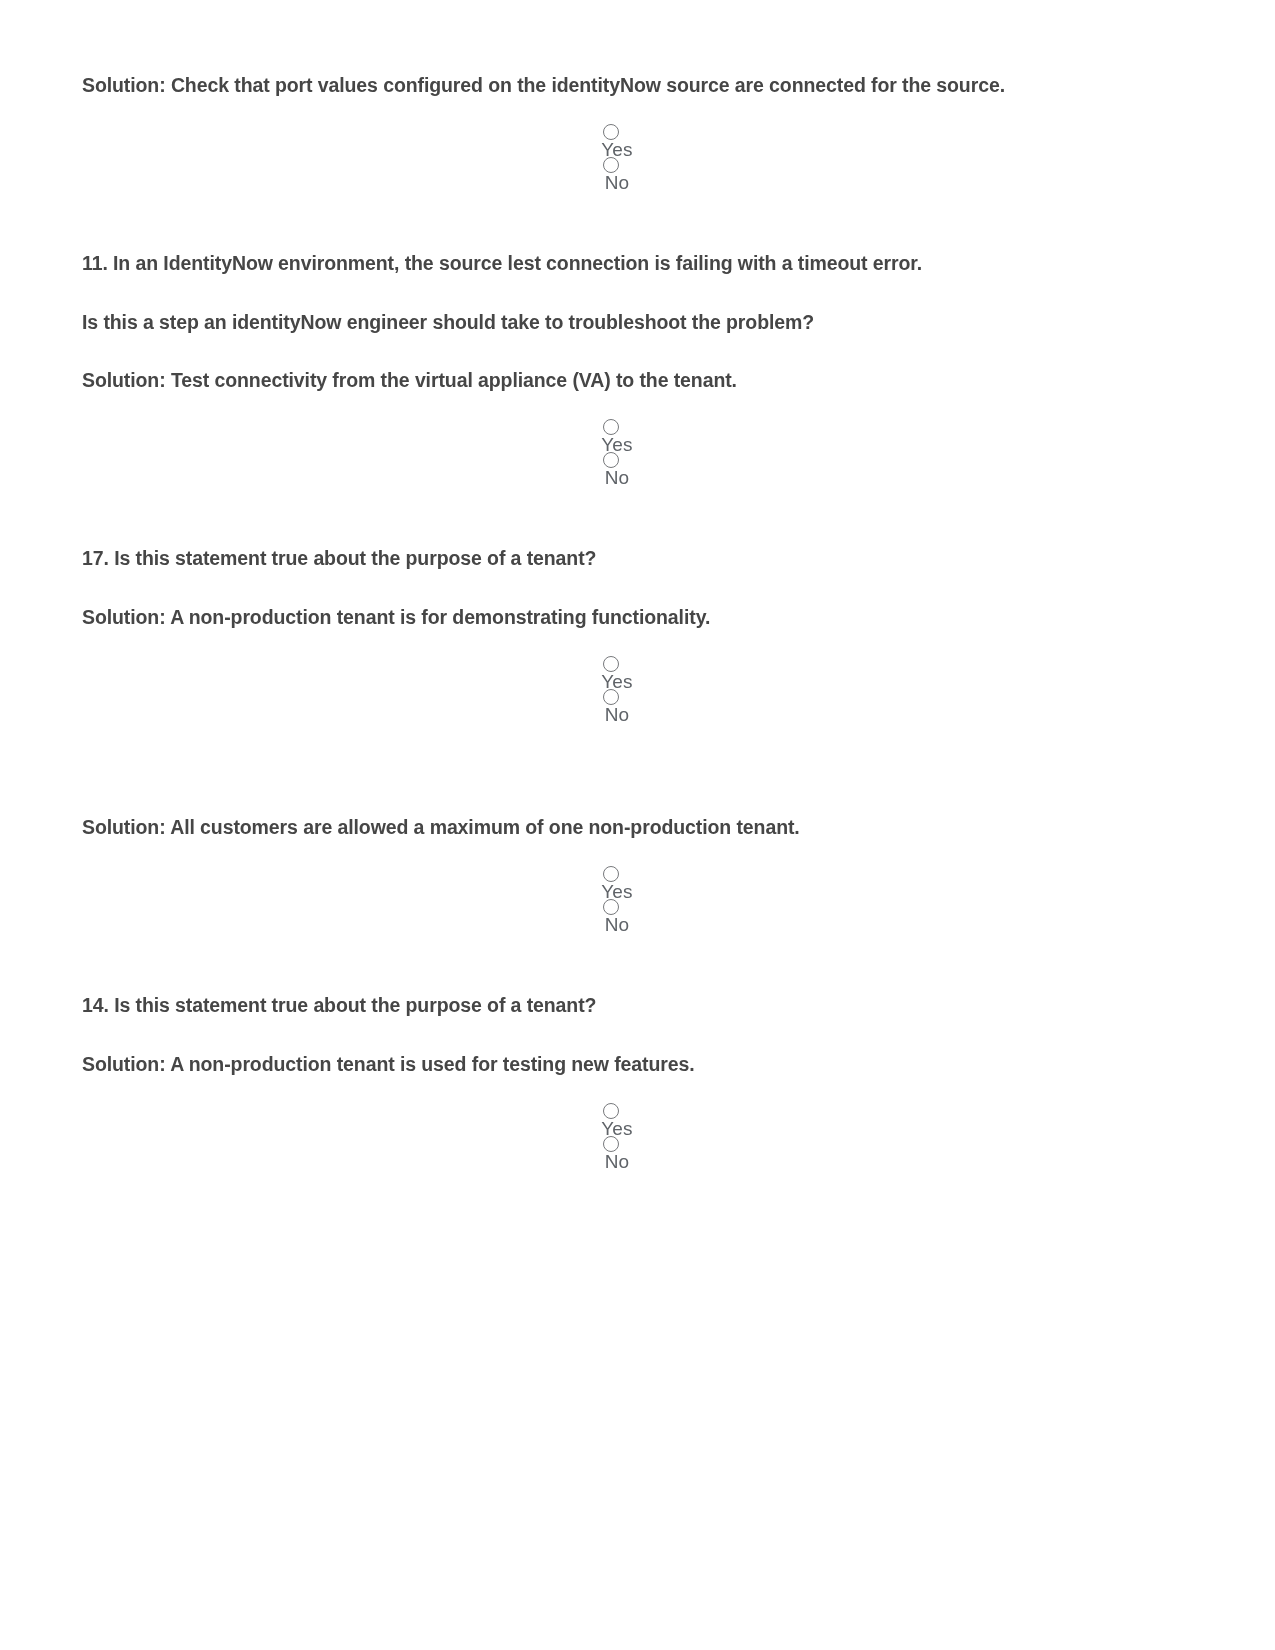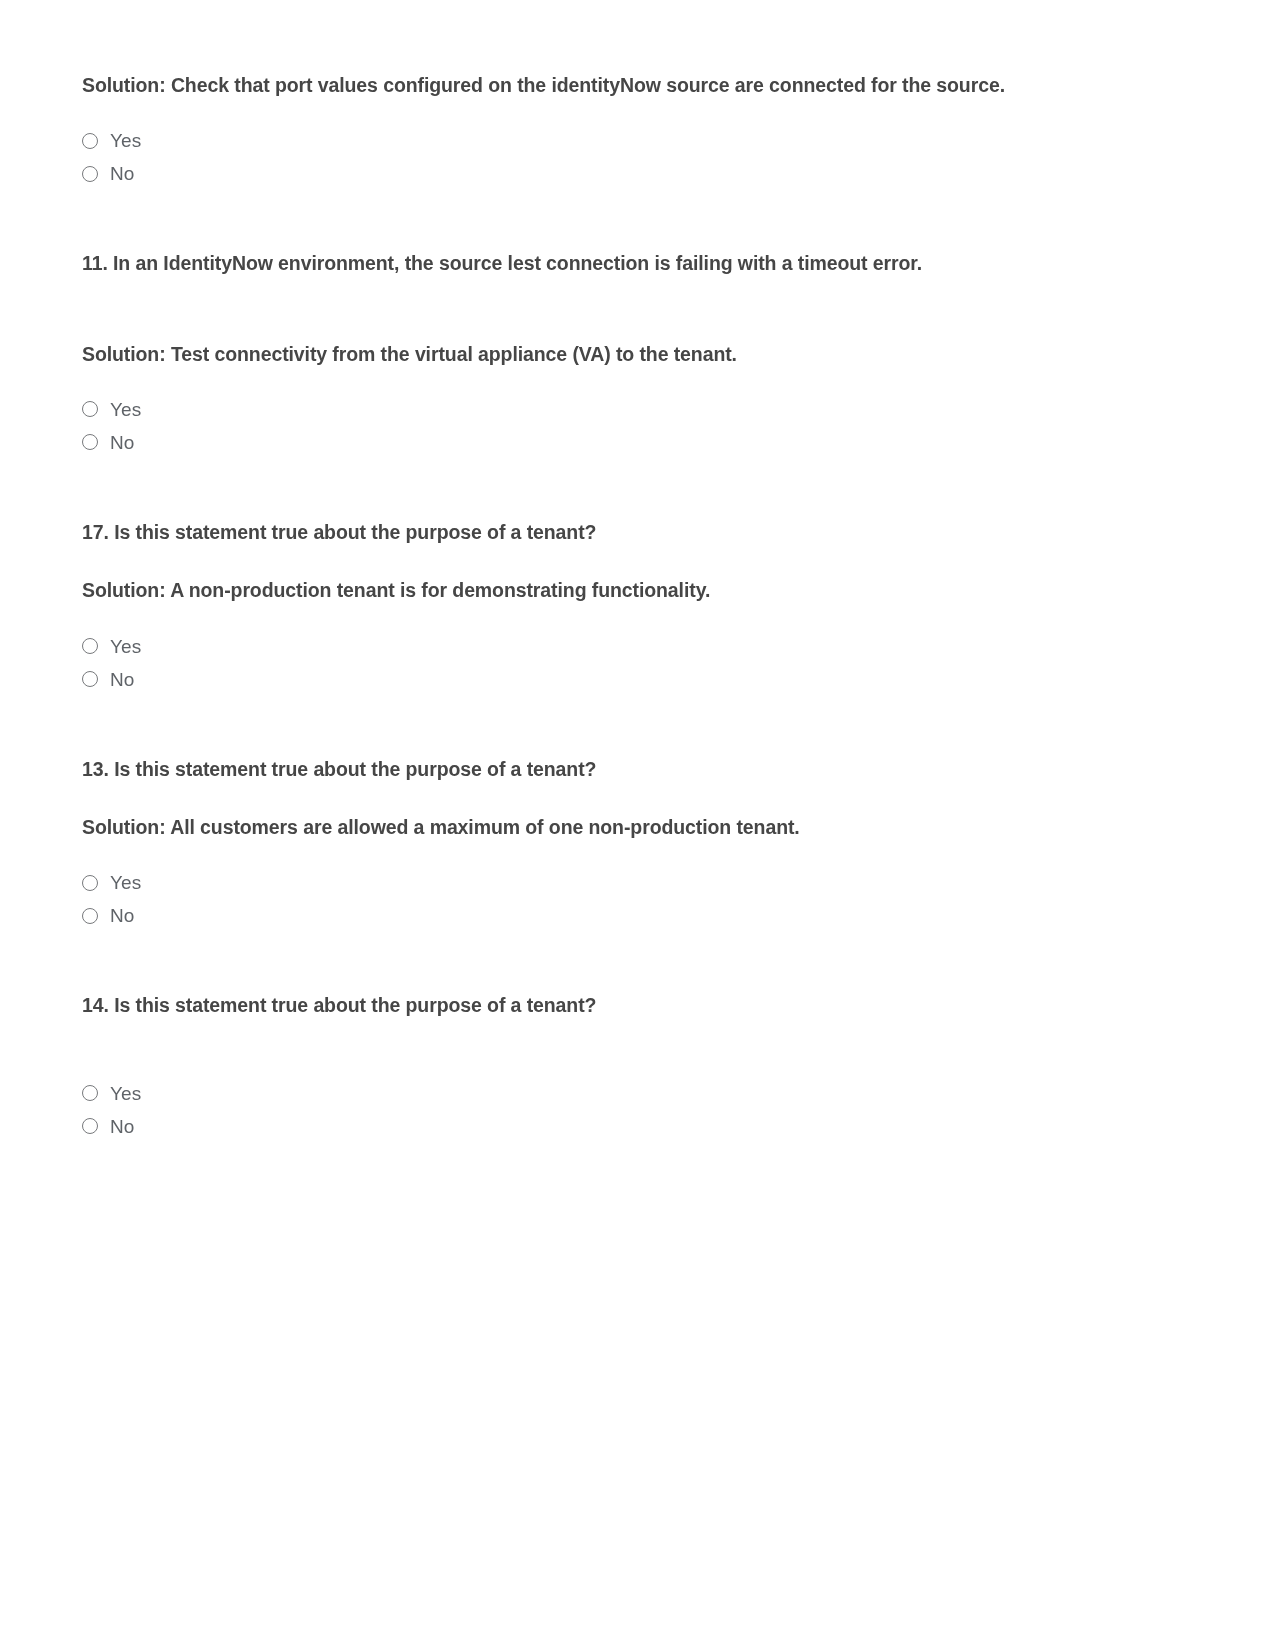--- a/index.html
+++ b/index.html
@@ -48,20 +48,21 @@
 
   .options {
     margin: 0;
     padding: 0;
     list-style: none;
   }
   .option {
     display: flex;
     align-items: center;
     height: 33px;
+    flex-direction: column;
   }
   .radio {
     flex: 0 0 auto;
     width: 16px;
     height: 16px;
     border: 1.6px solid #77797c;
     border-radius: 50%;
     background: #ffffff;
     box-sizing: border-box;
     margin-right: 12px;
@@ -91,20 +92,21 @@
           <li class="option">
             <span class="radio"></span>
             <span class="option-label">No</span>
           </li>
         </ul>
       </div>
       <div class="gap-between-q"></div>
       <div class="q-block">
         <p class="stem">11. In an IdentityNow environment, the source lest connection is failing with a timeout error.</p>
         <div class="gap-after-stem"></div>
+        <p class="subprompt">Is this a step an identityNow engineer should take to troubleshoot the problem?</p>
         <div class="gap-after-sub"></div>
         <p class="solution">Solution: Test connectivity from the virtual appliance (VA) to the tenant.</p>
         <div class="gap-after-sol"></div>
         <ul class="options">
           <li class="option">
             <span class="radio"></span>
             <span class="option-label">Yes</span>
           </li>
           <li class="option">
             <span class="radio"></span>
@@ -124,39 +126,39 @@
             <span class="option-label">Yes</span>
           </li>
           <li class="option">
             <span class="radio"></span>
             <span class="option-label">No</span>
           </li>
         </ul>
       </div>
       <div class="gap-between-q"></div>
       <div class="q-block">
-        <p class="stem">13. Is this statement true about the purpose of a tenant?</p>
         <div class="gap-after-stem"></div>
         <p class="solution">Solution: All customers are allowed a maximum of one non-production tenant.</p>
         <div class="gap-after-sol"></div>
         <ul class="options">
           <li class="option">
             <span class="radio"></span>
             <span class="option-label">Yes</span>
           </li>
           <li class="option">
             <span class="radio"></span>
             <span class="option-label">No</span>
           </li>
         </ul>
       </div>
       <div class="gap-between-q"></div>
       <div class="q-block">
         <p class="stem">14. Is this statement true about the purpose of a tenant?</p>
         <div class="gap-after-stem"></div>
+        <p class="solution">Solution: A non-production tenant is used for testing new features.</p>
         <div class="gap-after-sol"></div>
         <ul class="options">
           <li class="option">
             <span class="radio"></span>
             <span class="option-label">Yes</span>
           </li>
           <li class="option">
             <span class="radio"></span>
             <span class="option-label">No</span>
           </li>

